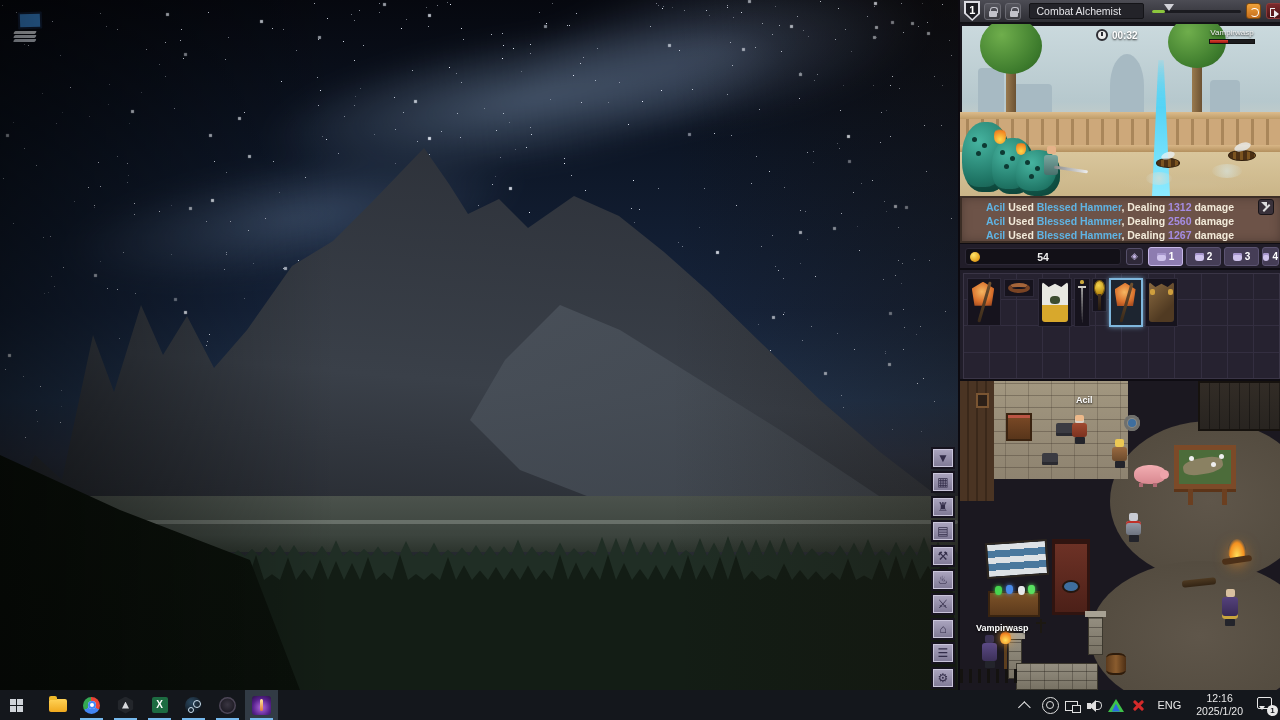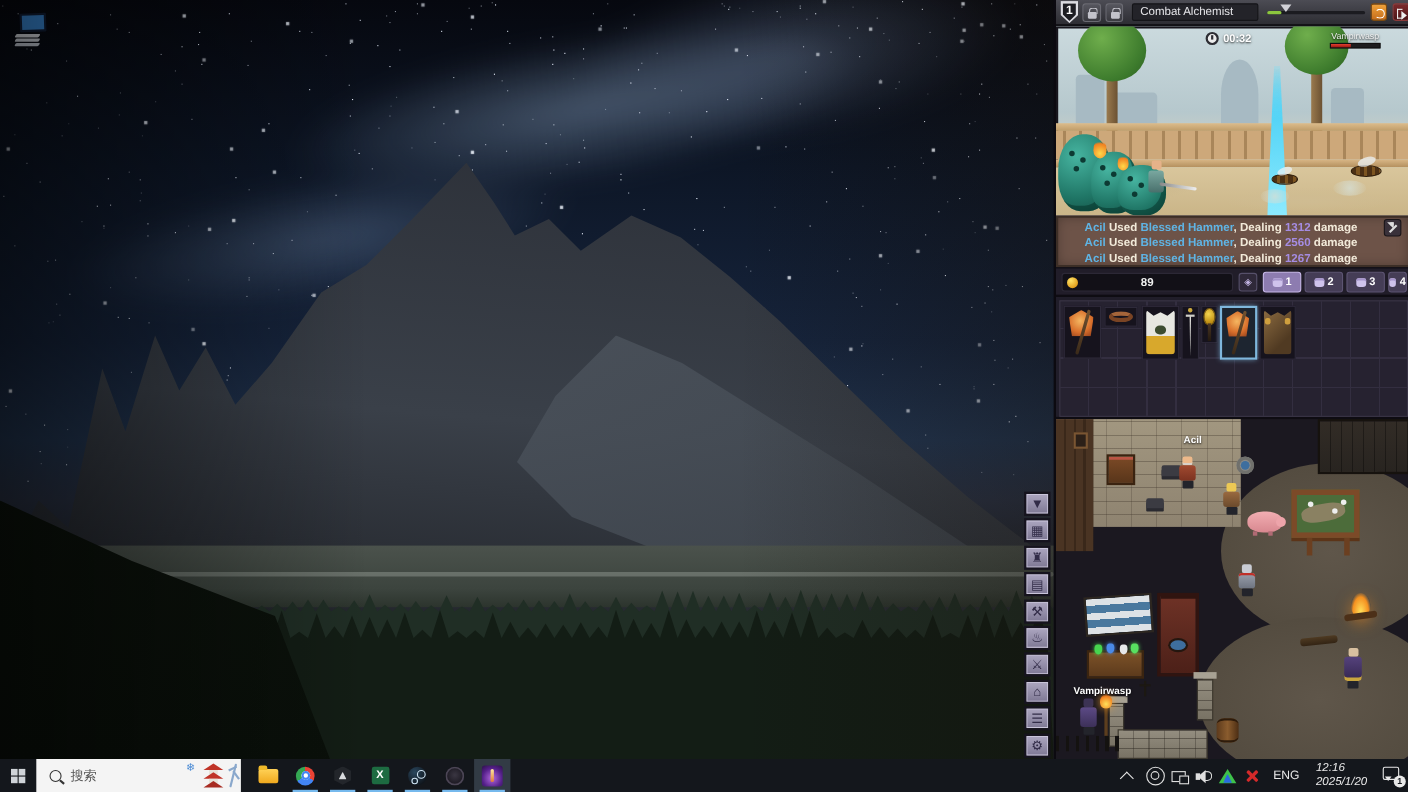--- a/index.html
+++ b/index.html
@@ -267,21 +267,21 @@
   .ti-pc:after { content:""; position:absolute; right:0; bottom:2px; width:7px; height:6px; background:#14171c; border:1.6px solid #dfdfdf; }
   .ti-vol:before { content:""; position:absolute; left:1px; top:6px; width:4px; height:6px; background:#dfdfdf; }
   .ti-vol:after { content:""; position:absolute; left:3px; top:3px; border:6px solid transparent; border-right:7px solid #dfdfdf; border-left:none; }
   .ti-vol b { position:absolute; right:1px; top:4px; width:7px; height:9px; border:1.6px solid #dfdfdf; border-left:none; border-radius:0 9px 9px 0; }
   .ti-tri { width:0; height:0; border-left:8px solid transparent; border-right:8px solid transparent; border-bottom:13px solid #3ec24a; margin-top:2px; position:relative; }
   .ti-tri:after { content:""; position:absolute; left:-4px; top:5px; width:8px; height:8px; background:#2a6ae0; clip-path:polygon(0 100%,50% 0,100% 100%); }
   .ti-red:before,.ti-red:after { content:""; position:absolute; left:7px; top:2px; width:3px; height:13px; background:#d42a2a; border-radius:1px; }
   .ti-red:before { transform:rotate(45deg); }
   .ti-red:after { transform:rotate(-45deg); }
   .tray-lang { color:#e8e8e8; font-size:11px; padding:0 8px; cursor:pointer; }
-  .tray-clock { color:#e8e8e8; font-size:10.5px; text-align:left; line-height:13px; padding:0 7px; cursor:pointer;font-style:italic; }
+  .tray-clock { color:#e8e8e8; font-size:10.5px; text-align:center; line-height:13px; padding:0 7px; cursor:pointer; }
   .tray-note { position:relative; width:30px; height:30px; cursor:pointer; }
   .tray-note .bub { position:absolute; left:7px; top:7px; width:15px; height:12px; border:1.6px solid #e8e8e8; border-radius:2px; }
   .tray-note .bub:after { content:""; position:absolute; left:1px; bottom:-5px; border:3px solid transparent; border-top:4px solid #e8e8e8; }
   .tray-note .cnt { position:absolute; right:2px; bottom:4px; width:11px; height:11px; border-radius:50%; background:#e8e8e8; color:#14171c; font-size:8px; font-weight:bold; text-align:center; line-height:11px; }
 </style>
 </head>
 <body>
 
 <div id="wallpaper">
   <div class="milkyway"></div>
@@ -385,21 +385,21 @@
   <div id="combatlog">
     <div class="log-line"><span class="c-act">Acil</span><span class="c-txt"> Used </span><span class="c-skill">Blessed Hammer</span><span class="c-txt">, Dealing </span><span class="c-val">1312</span><span class="c-txt"> damage</span></div>
     <div class="log-line"><span class="c-act">Acil</span><span class="c-txt"> Used </span><span class="c-skill">Blessed Hammer</span><span class="c-txt">, Dealing </span><span class="c-val">2560</span><span class="c-txt"> damage</span></div>
     <div class="log-line"><span class="c-act">Acil</span><span class="c-txt"> Used </span><span class="c-skill">Blessed Hammer</span><span class="c-txt">, Dealing </span><span class="c-val">1267</span><span class="c-txt"> damage</span></div>
     <div class="expand-btn"></div>
   </div>
 
   <div id="currbar">
     <div class="gold-field">
       <div class="coin"></div>
-      <div class="gold-num">89</div>
+      <div class="gold-num">54</div>
     </div>
     <div class="gem-btn">◈</div>
     <div class="bagtab active" style="left:188px">
         <span>1</span>
       </div>
     <div class="bagtab" style="left:226px">
         <span>2</span>
       </div>
     <div class="bagtab" style="left:264px">
         <span>3</span>
@@ -506,33 +506,20 @@
 
 <div id="taskbar">
   <div class="tb-start">
     <div class="win-logo">
         <div></div>
         <div></div>
         <div></div>
         <div></div>
       </div>
   </div>
-  <div class="tb-search">
-    <div class="mag"></div>
-    <input placeholder="搜索" style="">
-    <div class="pagoda-art">
-      <span class="snowflake">❄</span>
-      <div class="pag-roof" style="top:3px"></div>
-      <div class="pag-body" style="top:9px"></div>
-      <div class="pag-roof" style="top:11px"></div>
-      <div class="pag-body" style="top:17px"></div>
-      <div class="pag-roof" style="top:19px;border-bottom-color:#a82c22"></div>
-      <div class="twig"></div>
-    </div>
-  </div>
   <div class="tb-app" style="margin-left:8px">
       <div class="ic-folder"></div>
     </div>
   <div class="tb-app running">
       <div class="ic-chrome"></div>
     </div>
   <div class="tb-app running">
       <div class="ic-hex"></div>
     </div>
   <div class="tb-app running">

